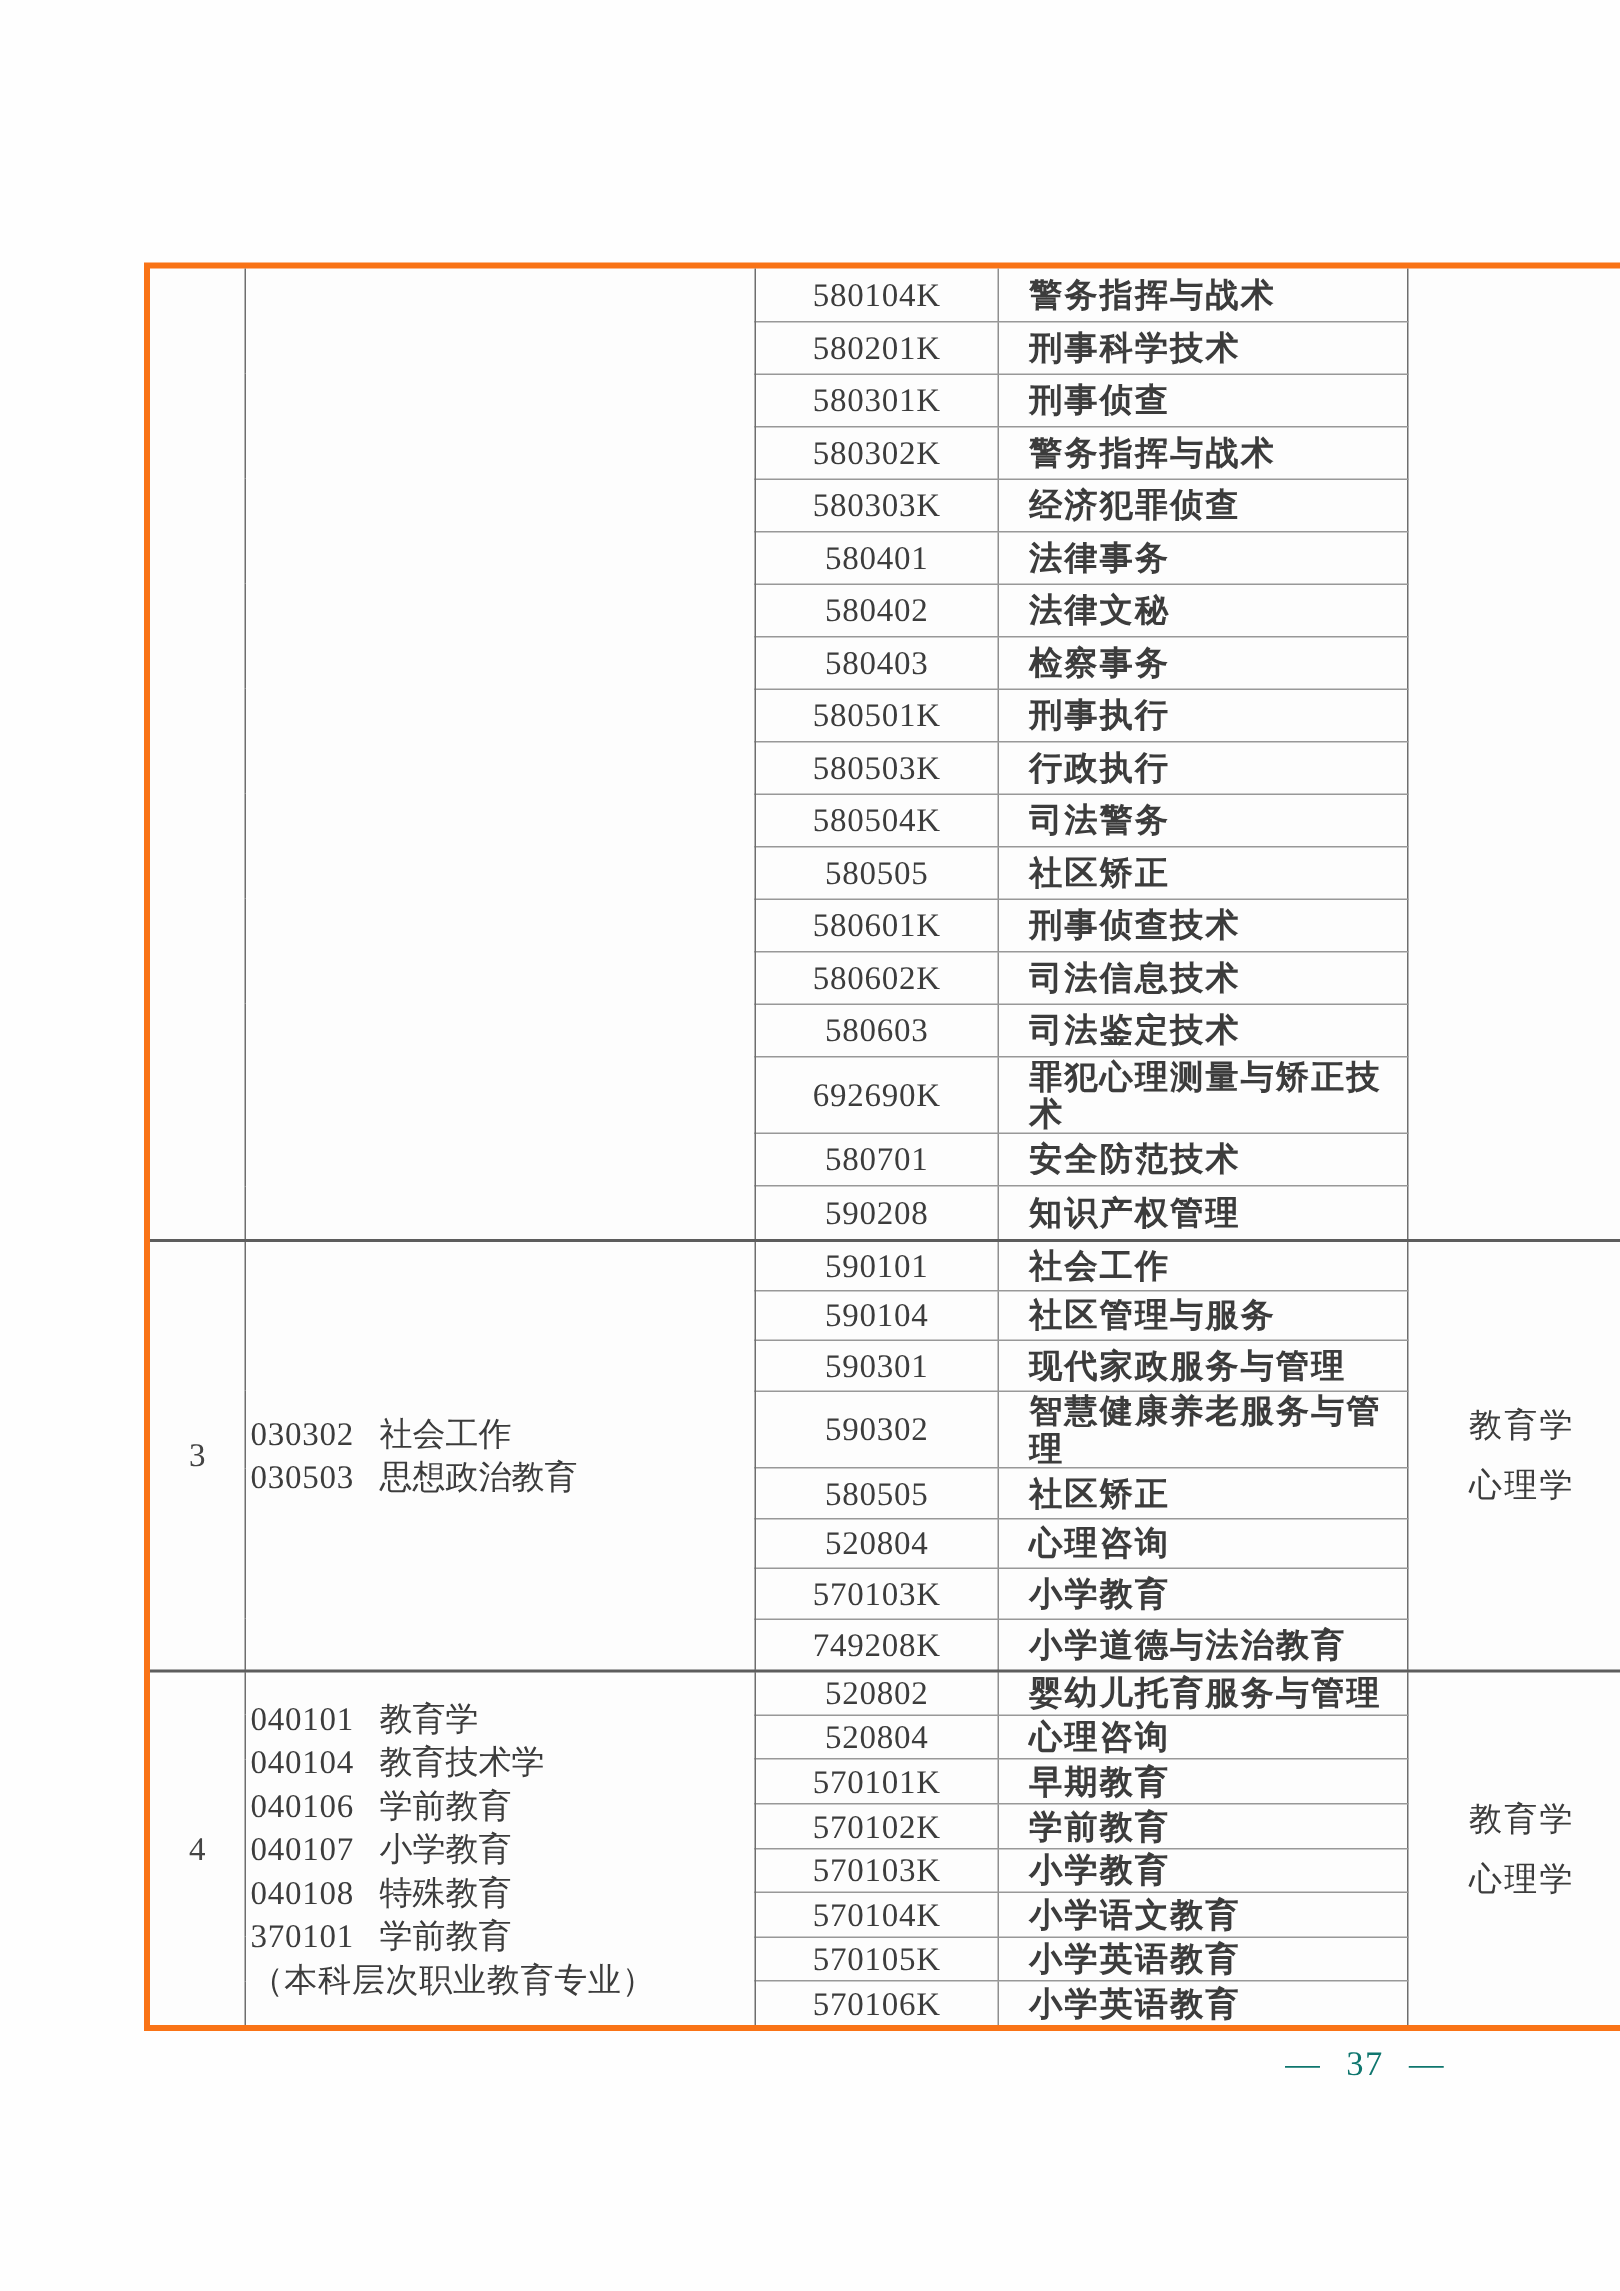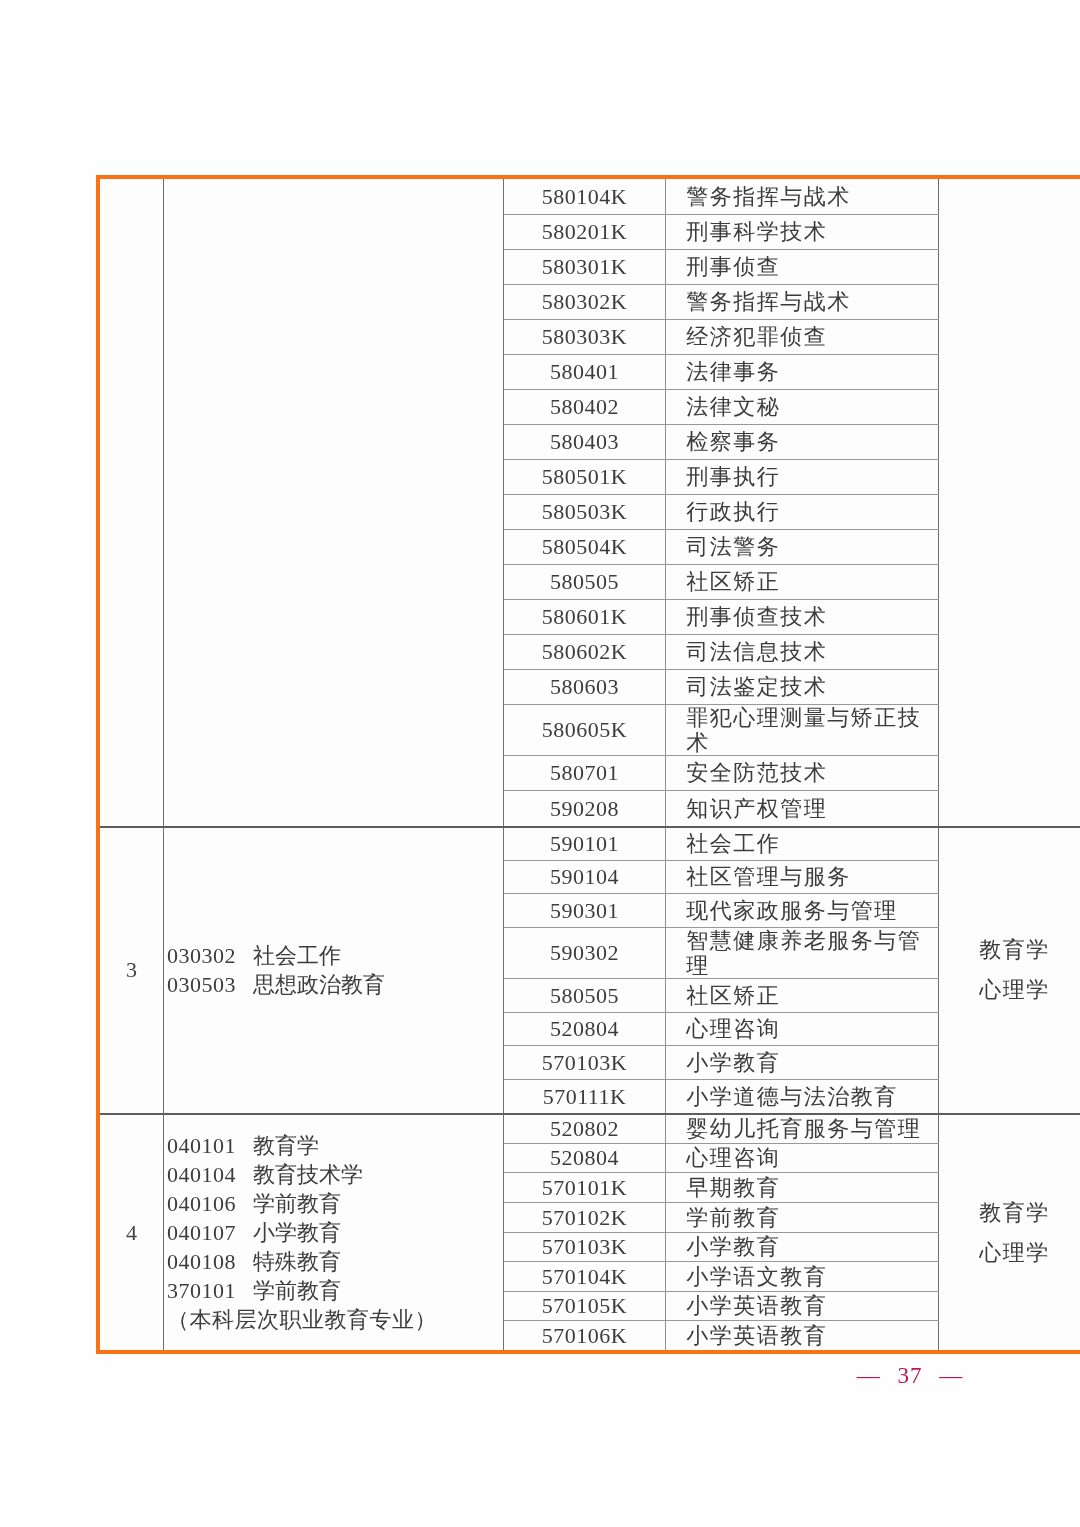--- a/index.html
+++ b/index.html
@@ -66,20 +66,21 @@
   }
   td.code-cell {
     text-align: center;
     border-right: 1px solid #8f8f8f;
     letter-spacing: 0.5px;
   }
   td.name-cell {
     padding-left: 20px;
     border-right: 1px solid #6e6e6e;
     letter-spacing: 1.5px;
+    font-weight: bold;
   }
   td.subjects-cell {
     text-align: center;
   }
   td.code-cell, td.name-cell {
     border-bottom: 1px solid #989898;
   }
   tr:last-child > td.code-cell,
   tr:last-child > td.name-cell {
     border-bottom: none;
@@ -106,21 +107,21 @@
     letter-spacing: 1.5px;
   }
 
   .page-number {
     position: absolute;
     left: 835px;
     top: 1363px;
     width: 150px;
     text-align: center;
     font-size: 23px;
-    color: #be185d;
+    color: #0f766e;
     letter-spacing: 1px;
     word-spacing: 10px;
   }
 </style>
 </head>
 <body>
 
 <div class="page">
   <div class="table-wrap">
 
@@ -190,21 +191,21 @@
           </tr>
           <tr>
             <td class="code-cell">580602K</td>
             <td class="name-cell">司法信息技术</td>
           </tr>
           <tr>
             <td class="code-cell">580603</td>
             <td class="name-cell">司法鉴定技术</td>
           </tr>
           <tr>
-            <td class="code-cell">580605K</td>
+            <td class="code-cell">692690K</td>
             <td class="name-cell">罪犯心理测量与矫正技术</td>
           </tr>
           <tr>
             <td class="code-cell">580701</td>
             <td class="name-cell">安全防范技术</td>
           </tr>
           <tr>
             <td class="code-cell">590208</td>
             <td class="name-cell">知识产权管理</td>
           </tr>
@@ -256,21 +257,21 @@
           </tr>
           <tr>
             <td class="code-cell">520804</td>
             <td class="name-cell">心理咨询</td>
           </tr>
           <tr>
             <td class="code-cell">570103K</td>
             <td class="name-cell">小学教育</td>
           </tr>
           <tr>
-            <td class="code-cell">570111K</td>
+            <td class="code-cell">749208K</td>
             <td class="name-cell">小学道德与法治教育</td>
           </tr>
         </tbody>
       </table>
       <table class="sec-table t2">
         <colgroup>
           <col class="c-serial">
           <col class="c-ug">
           <col class="c-code">
           <col class="c-name">

